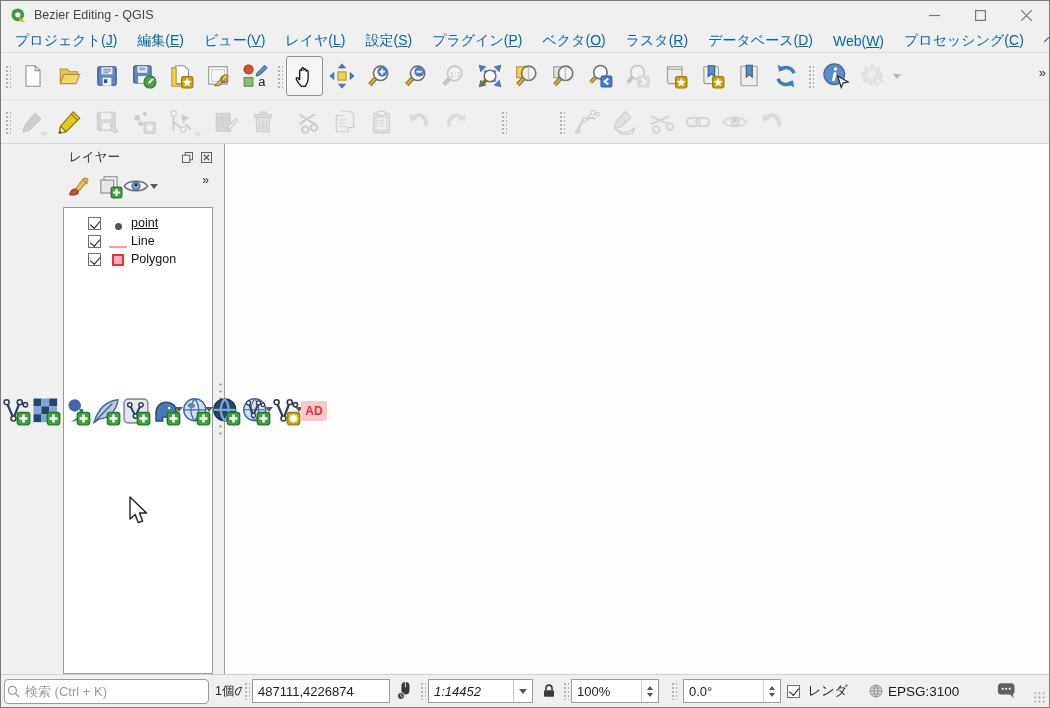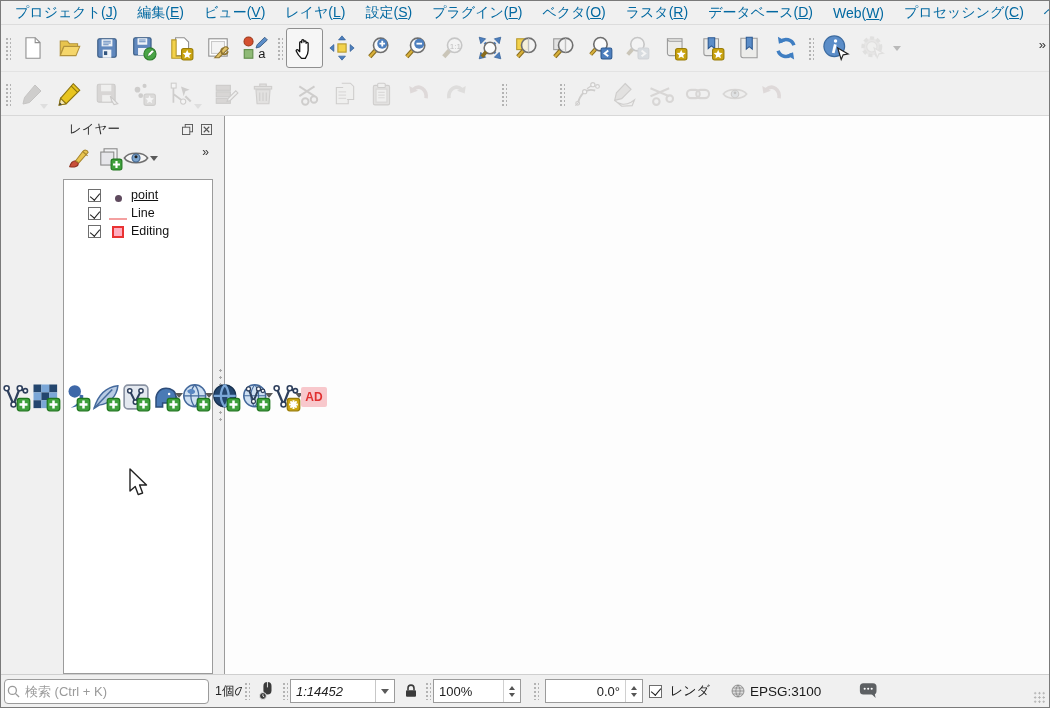--- a/index.html
+++ b/index.html
@@ -70,20 +70,45 @@
   .sb-check{display:flex;align-items:center;gap:8px;margin:0 6px;flex:0 0 auto}
   .crs{display:flex;align-items:center;gap:4px;margin:0 10px 0 14px;flex:0 0 auto;font-size:13.5px;color:#1a1a1a}
   .corner-grip{width:13px;height:13px;margin-left:4px;background-image:radial-gradient(circle,#b3b3b3 1px,transparent 1.2px);background-size:4.3px 4.3px;align-self:flex-end;margin-bottom:3px}
   svg{display:block}
 </style>
 </head>
 <body>
 
 <div class="window">
 
+  <div class="titlebar">
+    <span>
+      <svg width="17" height="17" viewBox="0 0 24 24">
+          <circle cx="11" cy="11" r="9" fill="#3f9b45"></circle>
+          <circle cx="11" cy="11" r="3.6" fill="#fff"></circle>
+          <path d="M13 13l8 8-5 .5-2.5-4z" fill="#e9b821"></path>
+        </svg>
+    </span>
+    <span class="title">Bezier Editing - QGIS</span>
+    <span class="winbtn">
+        <svg width="11" height="11" viewBox="0 0 11 11">
+          <path d="M0 5.5h11" stroke="#777" stroke-width="1.2"></path>
+        </svg>
+      </span>
+    <span class="winbtn">
+        <svg width="11" height="11" viewBox="0 0 11 11">
+          <rect x="0.6" y="0.6" width="9.8" height="9.8" fill="none" stroke="#777" stroke-width="1.2"></rect>
+        </svg>
+      </span>
+    <span class="winbtn">
+        <svg width="11" height="11" viewBox="0 0 11 11">
+          <path d="M0 0l11 11M11 0L0 11" stroke="#777" stroke-width="1.2"></path>
+        </svg>
+      </span>
+  </div>
 
   <div class="menubar">
     <span class="menu-item mnemonic">プロジェクト(<u>J</u>)</span>
     <span class="menu-item mnemonic">編集(<u>E</u>)</span>
     <span class="menu-item mnemonic">ビュー(<u>V</u>)</span>
     <span class="menu-item mnemonic">レイヤ(<u>L</u>)</span>
     <span class="menu-item mnemonic">設定(<u>S</u>)</span>
     <span class="menu-item mnemonic">プラグイン(<u>P</u>)</span>
     <span class="menu-item mnemonic">ベクタ(<u>O</u>)</span>
     <span class="menu-item mnemonic">ラスタ(<u>R</u>)</span>
@@ -709,21 +734,21 @@
           <span class="sym">
               <span class="sym-line"></span>
             </span>
           <span class="layer-name">Line</span>
         </div>
         <div class="layer-row">
           <span class="cb checked"></span>
           <span class="sym">
               <span class="sym-poly"></span>
             </span>
-          <span class="layer-name">Editing</span>
+          <span class="layer-name">Polygon</span>
         </div>
       </div>
     </div>
 
     <div class="splitter">
         <span class="dots"></span>
       </div>
 
     <div class="canvas"></div>
 
@@ -739,20 +764,23 @@
       <span style="margin-right:5px">
           <svg width="13" height="13" viewBox="0 0 14 14">
             <circle cx="5.8" cy="5.8" r="4.3" fill="none" stroke="#9a9a9a" stroke-width="1.4"></circle>
             <path d="M9 9l4 4" stroke="#9a9a9a" stroke-width="1.4"></path>
           </svg>
         </span>
       <input placeholder="検索 (Ctrl + K)" style="">
     </div>
     <span class="sel-text">1個の</span>
     <span class="sbgrip"></span>
+    <div class="sbfield" style="width:138px">
+      <input style="width: 100%;" value="487111,4226874">
+    </div>
     <span style="margin:0 4px 0 6px">
         <svg width="18" height="20" viewBox="0 0 20 22">
           <rect x="6" y="1" width="9" height="14" rx="4.5" fill="#3a3a3a"></rect>
           <path d="M10.5 1v6" stroke="#f0f0f0"></path>
           <circle cx="5.5" cy="16.5" r="3.8" fill="#3a3a3a" stroke="#f0f0f0"></circle>
           <path d="M5.5 14.5v2.2l1.6 1" stroke="#f0f0f0" fill="none"></path>
         </svg>
       </span>
     <span class="sbgrip"></span>
     <div class="sbfield" style="width:105px">
@@ -770,21 +798,21 @@
     <span class="sbgrip"></span>
     <div class="sbfield" style="width:88px">
       <input style="flex: 1 1 0%;" value="100%">
       <span class="spin">
           <span class="up"></span>
           <span class="dn"></span>
         </span>
     </div>
     <span class="sbgrip" style="margin-left:12px"></span>
     <div class="sbfield" style="width:98px;margin-left:4px">
-      <input style="flex: 1 1 0%; text-align: right;" value="0.0°">
+      <input style="flex: 1 1 0%;" value="0.0°">
       <span class="spin">
           <span class="up"></span>
           <span class="dn"></span>
         </span>
     </div>
     <label class="sb-check">
       <span class="cb checked"></span>
       <span>レンダ</span>
     </label>
     <span class="crs">

